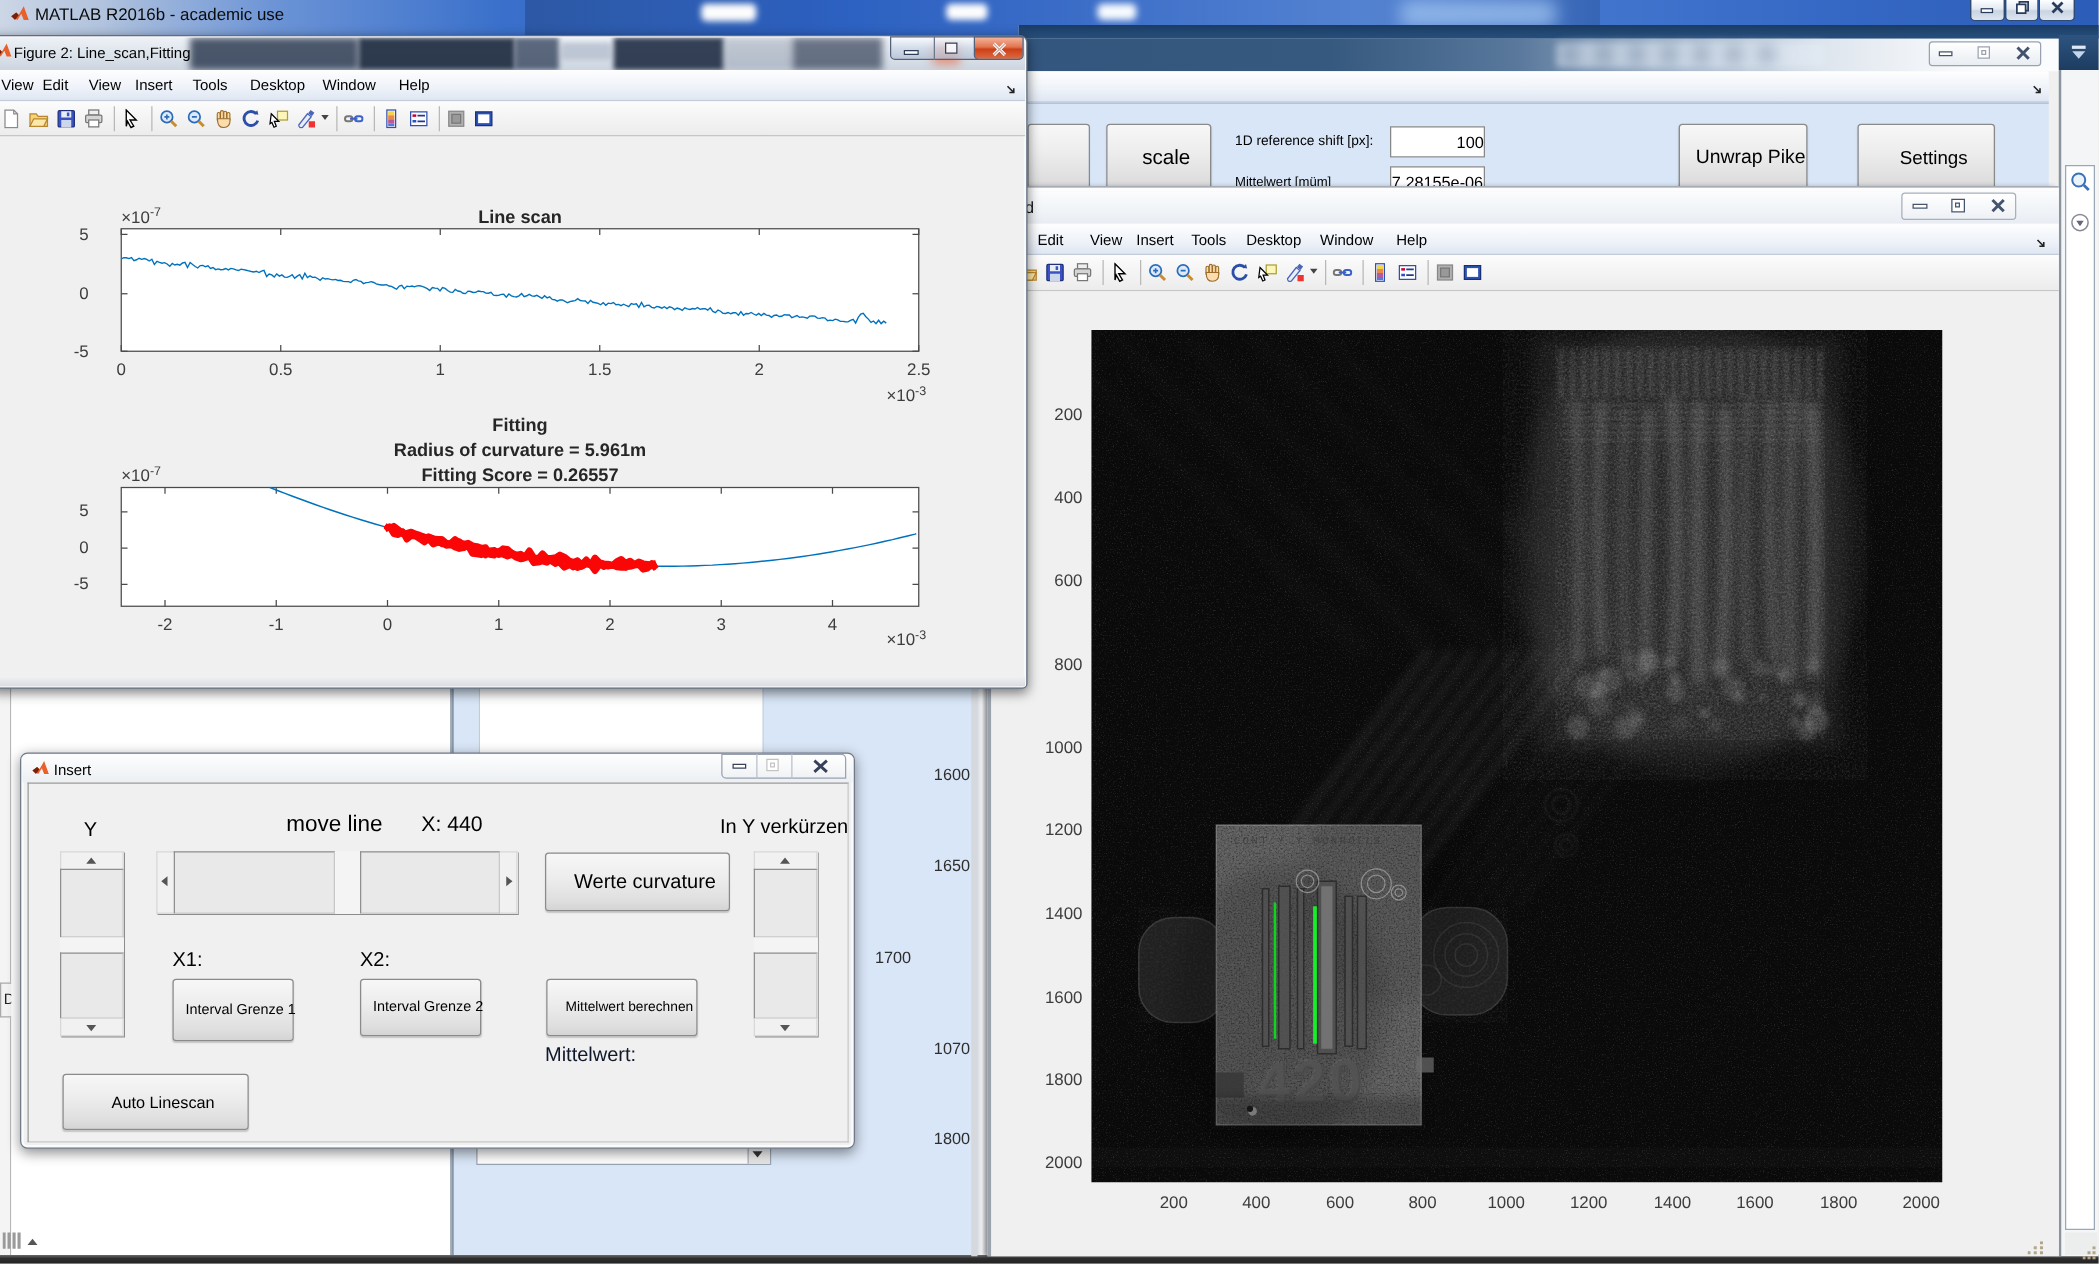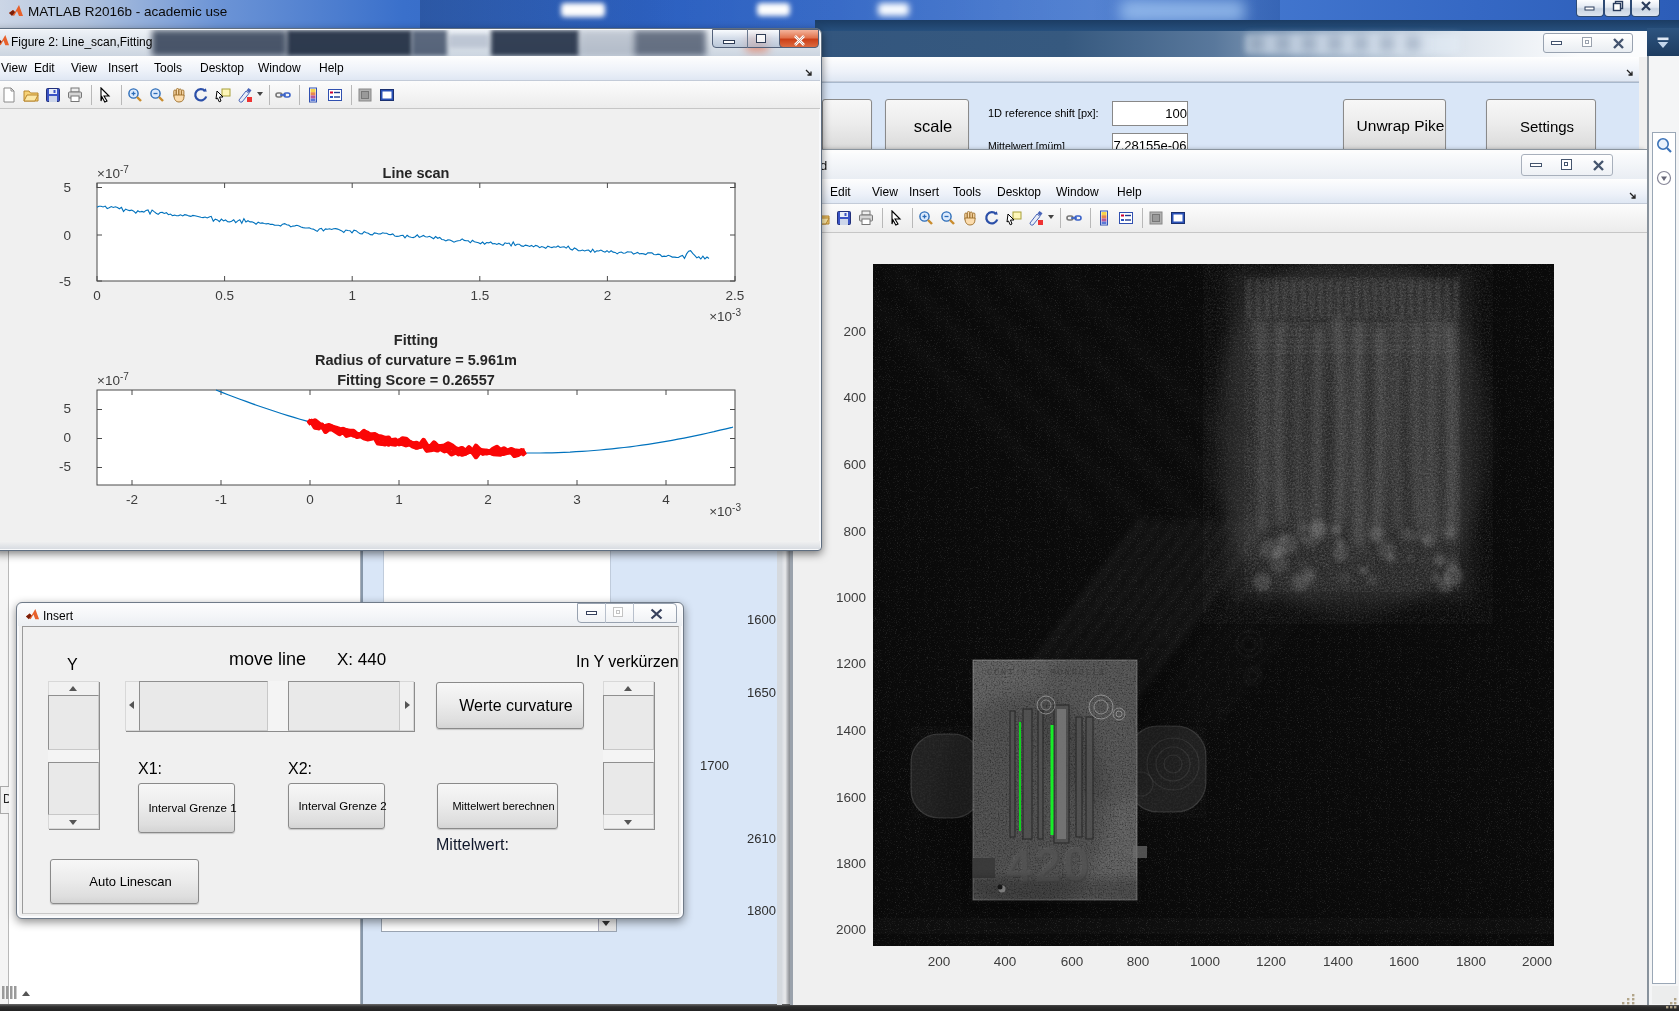--- a/index.html
+++ b/index.html
@@ -51,21 +51,21 @@
 
 <div class="abs" style="left:383px;top:548px;width:228px;height:364px;background:#fff;border-left:1px solid #c0ccdc;border-right:1px solid #c0ccdc"></div>
 
 <div class="abs" style="left:381px;top:916px;width:236px;height:16px;background:#fff;border:1px solid #9aa4b2"></div>
 <div class="abs" style="left:598px;top:916px;width:18px;height:15px;background:linear-gradient(#fdfdfd,#e4e4e4);border-left:1px solid #aab"></div>
 <div class="abs" style="left:602px;top:921px;width:0;height:0;border-left:4.5px solid transparent;border-right:4.5px solid transparent;border-top:5.5px solid #333"></div>
 
 <div class="abs" style="left:700px;top:612px;width:76px;text-align:right;font-size:13px;color:#2e2e2e">1600</div>
 <div class="abs" style="left:700px;top:685px;width:76px;text-align:right;font-size:13px;color:#2e2e2e">1650</div>
 <div class="abs" style="left:700px;top:758px;width:76px;text-align:left;font-size:13px;color:#2e2e2e">1700</div>
-<div class="abs" style="left:700px;top:831px;width:76px;text-align:right;font-size:13px;color:#2e2e2e">2610</div>
+<div class="abs" style="left:700px;top:831px;width:76px;text-align:right;font-size:13px;color:#2e2e2e">1070</div>
 <div class="abs" style="left:700px;top:903px;width:76px;text-align:right;font-size:13px;color:#2e2e2e">1800</div>
 
 <div class="abs" style="left:780px;top:548px;width:12px;height:457px;background:linear-gradient(90deg,#c9ced6,#f2f3f5 45%,#9aa0aa)"></div>
 
 <div class="abs" style="left:2px;top:985px;width:40px;height:16px">
  <svg width="40" height="16">
       <g fill="#9a9a9a">
         <rect x="0" y="1" width="2.5" height="13"></rect>
         <rect x="4" y="1" width="2.5" height="13"></rect>
         <rect x="8" y="1" width="2.5" height="13"></rect>

